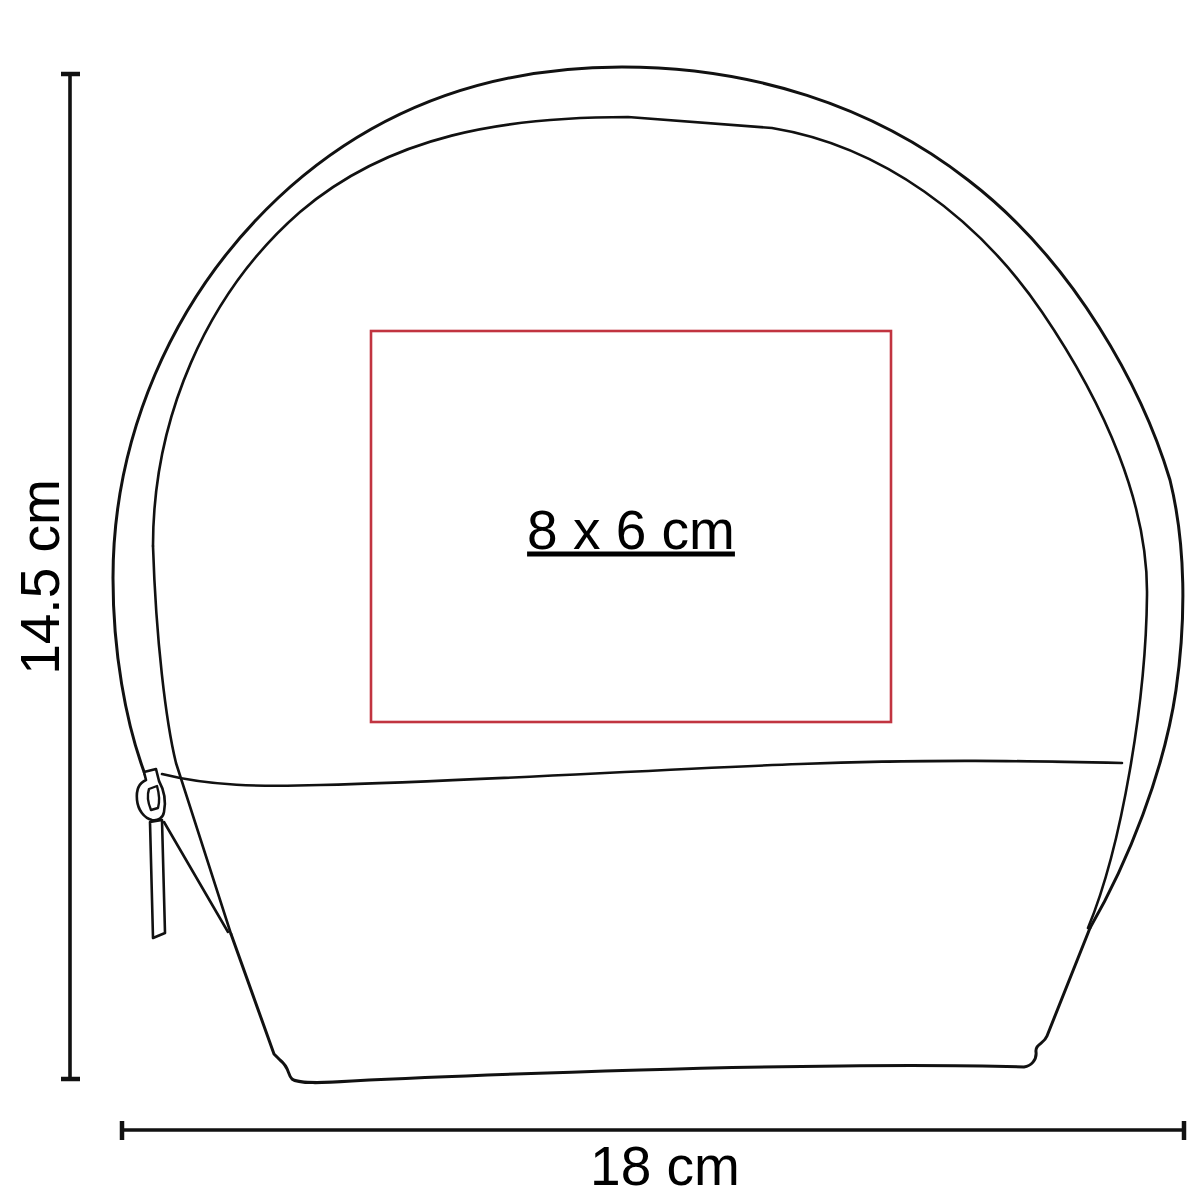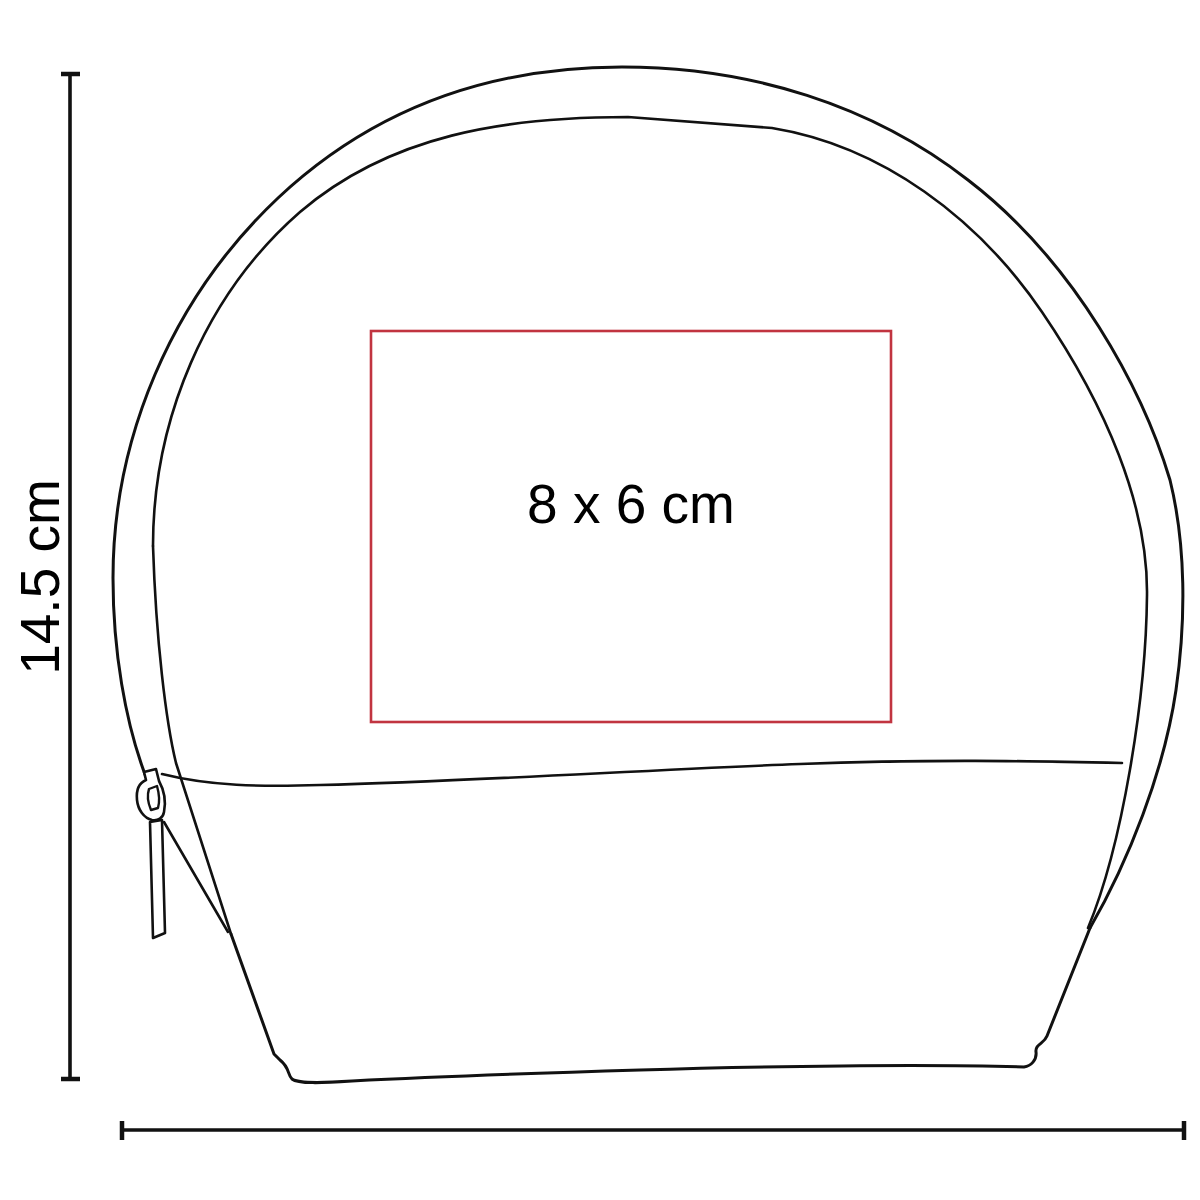--- a/index.html
+++ b/index.html
@@ -23,22 +23,23 @@
   .label-height{
     left:40px;top:577px;
     transform:translate(-50%,-50%) rotate(-90deg);
     transform-origin:center center;
   }
   .label-width{
     left:665px;top:1166px;
     transform:translate(-50%,-50%);
   }
   .label-print{
-    left:631px;top:504px;
+    left:631px;top:530px;
     transform:translate(-50%,-50%);
+    text-decoration:underline;
   }
 </style>
 </head>
 <body>
 
 <div class="stage">
 
   <svg width="1200" height="1200" viewBox="0 0 1200 1200">
 
     <g fill="none" stroke="#111111" stroke-width="3" stroke-linecap="round" stroke-linejoin="round">
@@ -114,16 +115,17 @@
       <line x1="61" y1="1079" x2="80" y2="1079" stroke-width="4.5"></line>
 
       <line x1="122" y1="1130" x2="1184" y2="1130"></line>
       <line x1="122" y1="1121" x2="122" y2="1140" stroke-width="4.5"></line>
       <line x1="1184" y1="1121" x2="1184" y2="1140" stroke-width="4.5"></line>
     </g>
   </svg>
 
   <div class="dim-label label-height">14.5 cm</div>
 
+  <div class="dim-label label-width">18 cm</div>
 
   <div class="dim-label label-print">8 x 6 cm</div>
 
 </div>
 
 </body></html>

